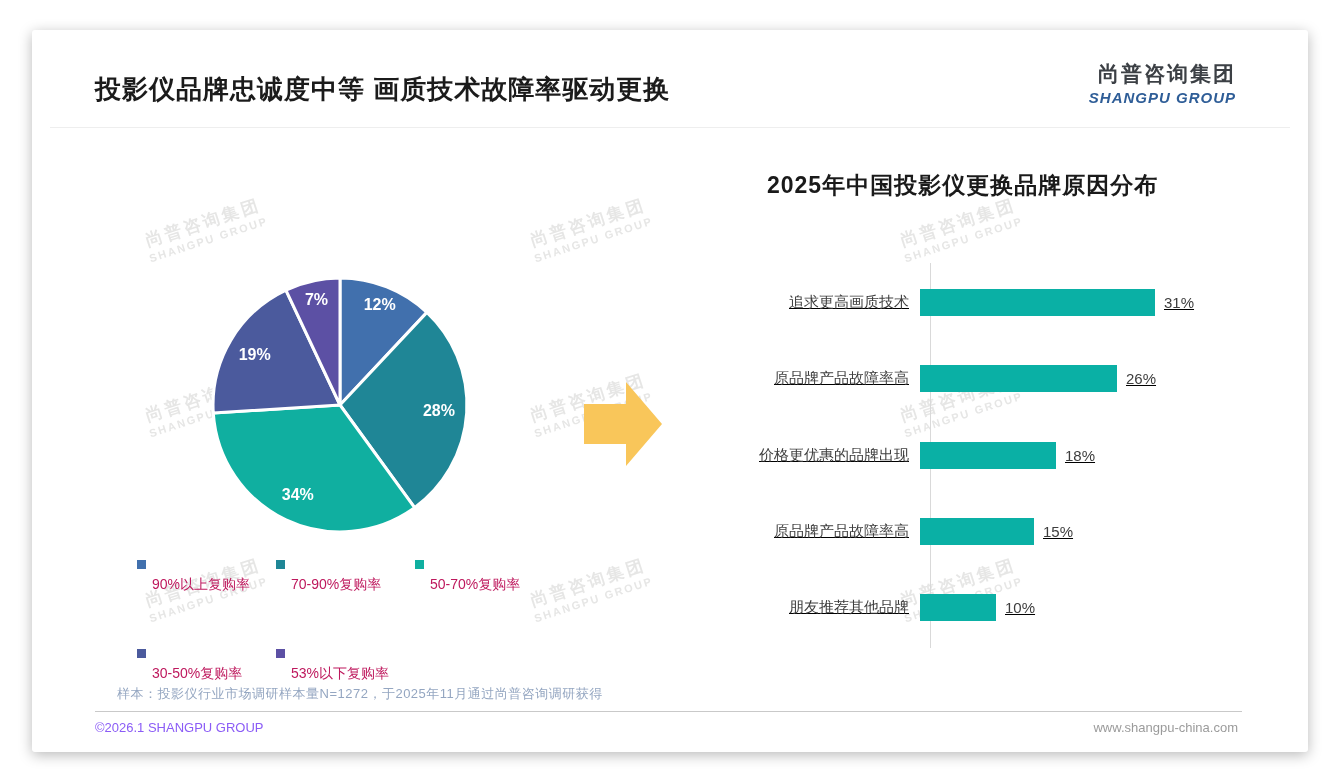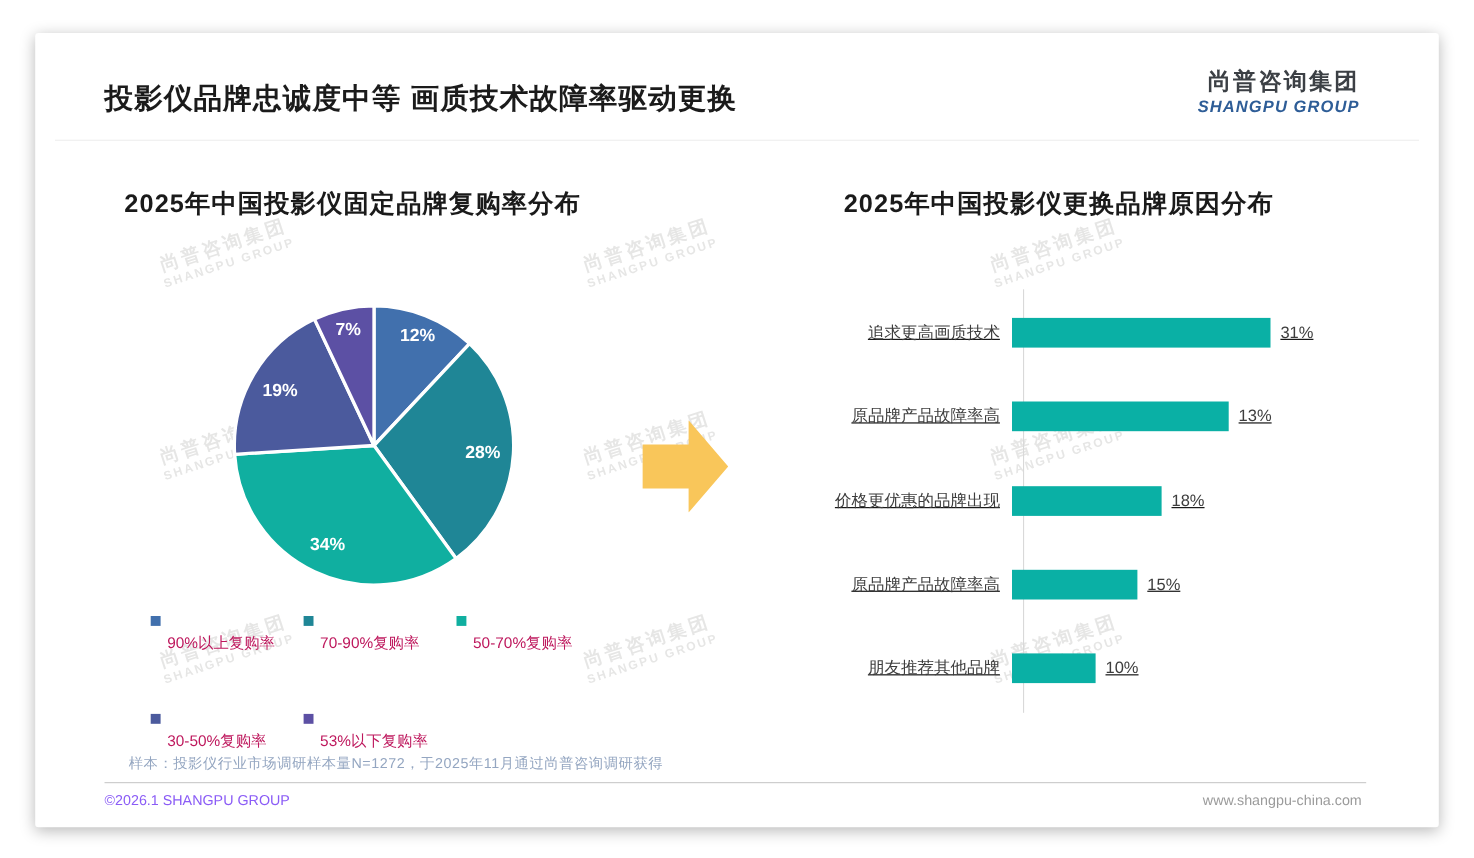--- a/index.html
+++ b/index.html
@@ -102,21 +102,20 @@
   <div class="layer content">
     <div class="page-title">投影仪品牌忠诚度中等 画质技术故障率驱动更换</div>
 
     <div class="logo">
       <div class="logo-cn">尚普咨询集团</div>
       <div class="logo-en">SHANGPU GROUP</div>
     </div>
 
     <div class="header-divider"></div>
 
-    <div class="chart-title left">2025年中国投影仪固定品牌复购率分布</div>
     <div class="chart-title right">2025年中国投影仪更换品牌原因分布</div>
 
     <svg id="pie-svg" width="290" height="290">
         <path d="M145,145 L145.0,18.0 A127,127 0 0 1 231.9,52.4 Z" fill="#4170AD" stroke="#ffffff" stroke-width="3" stroke-linejoin="round"></path>
         <text x="184.7" y="49.6" text-anchor="middle" class="pie-label">12%</text>
         <path d="M145,145 L231.9,52.4 A127,127 0 0 1 219.6,247.7 Z" fill="#1F8696" stroke="#ffffff" stroke-width="3" stroke-linejoin="round"></path>
         <text x="243.9" y="156.2" text-anchor="middle" class="pie-label">28%</text>
         <path d="M145,145 L219.6,247.7 A127,127 0 0 1 18.3,153.0 Z" fill="#10AFA0" stroke="#ffffff" stroke-width="3" stroke-linejoin="round"></path>
         <text x="102.8" y="239.6" text-anchor="middle" class="pie-label">34%</text>
         <path d="M145,145 L18.3,153.0 A127,127 0 0 1 90.9,30.1 Z" fill="#4B5A9D" stroke="#ffffff" stroke-width="3" stroke-linejoin="round"></path>
@@ -156,21 +155,21 @@
     <div class="axis-line" id="bar-axis" style="background: rgb(217, 217, 217);"></div>
     <div id="bar-chart">
         <div class="bar-row" style="top: 259px;">
           <div class="bar-cat">追求更高画质技术</div>
           <div class="bar-fill" style="width: 235px; background: rgb(10, 176, 165);"></div>
           <div class="bar-val">31%</div>
         </div>
         <div class="bar-row" style="top: 335px;">
           <div class="bar-cat">原品牌产品故障率高</div>
           <div class="bar-fill" style="width: 197px; background: rgb(10, 176, 165);"></div>
-          <div class="bar-val">13%</div>
+          <div class="bar-val">26%</div>
         </div>
         <div class="bar-row" style="top: 412px;">
           <div class="bar-cat">价格更优惠的品牌出现</div>
           <div class="bar-fill" style="width: 136px; background: rgb(10, 176, 165);"></div>
           <div class="bar-val">18%</div>
         </div>
         <div class="bar-row" style="top: 488px;">
           <div class="bar-cat">原品牌产品故障率高</div>
           <div class="bar-fill" style="width: 114px; background: rgb(10, 176, 165);"></div>
           <div class="bar-val">15%</div>

